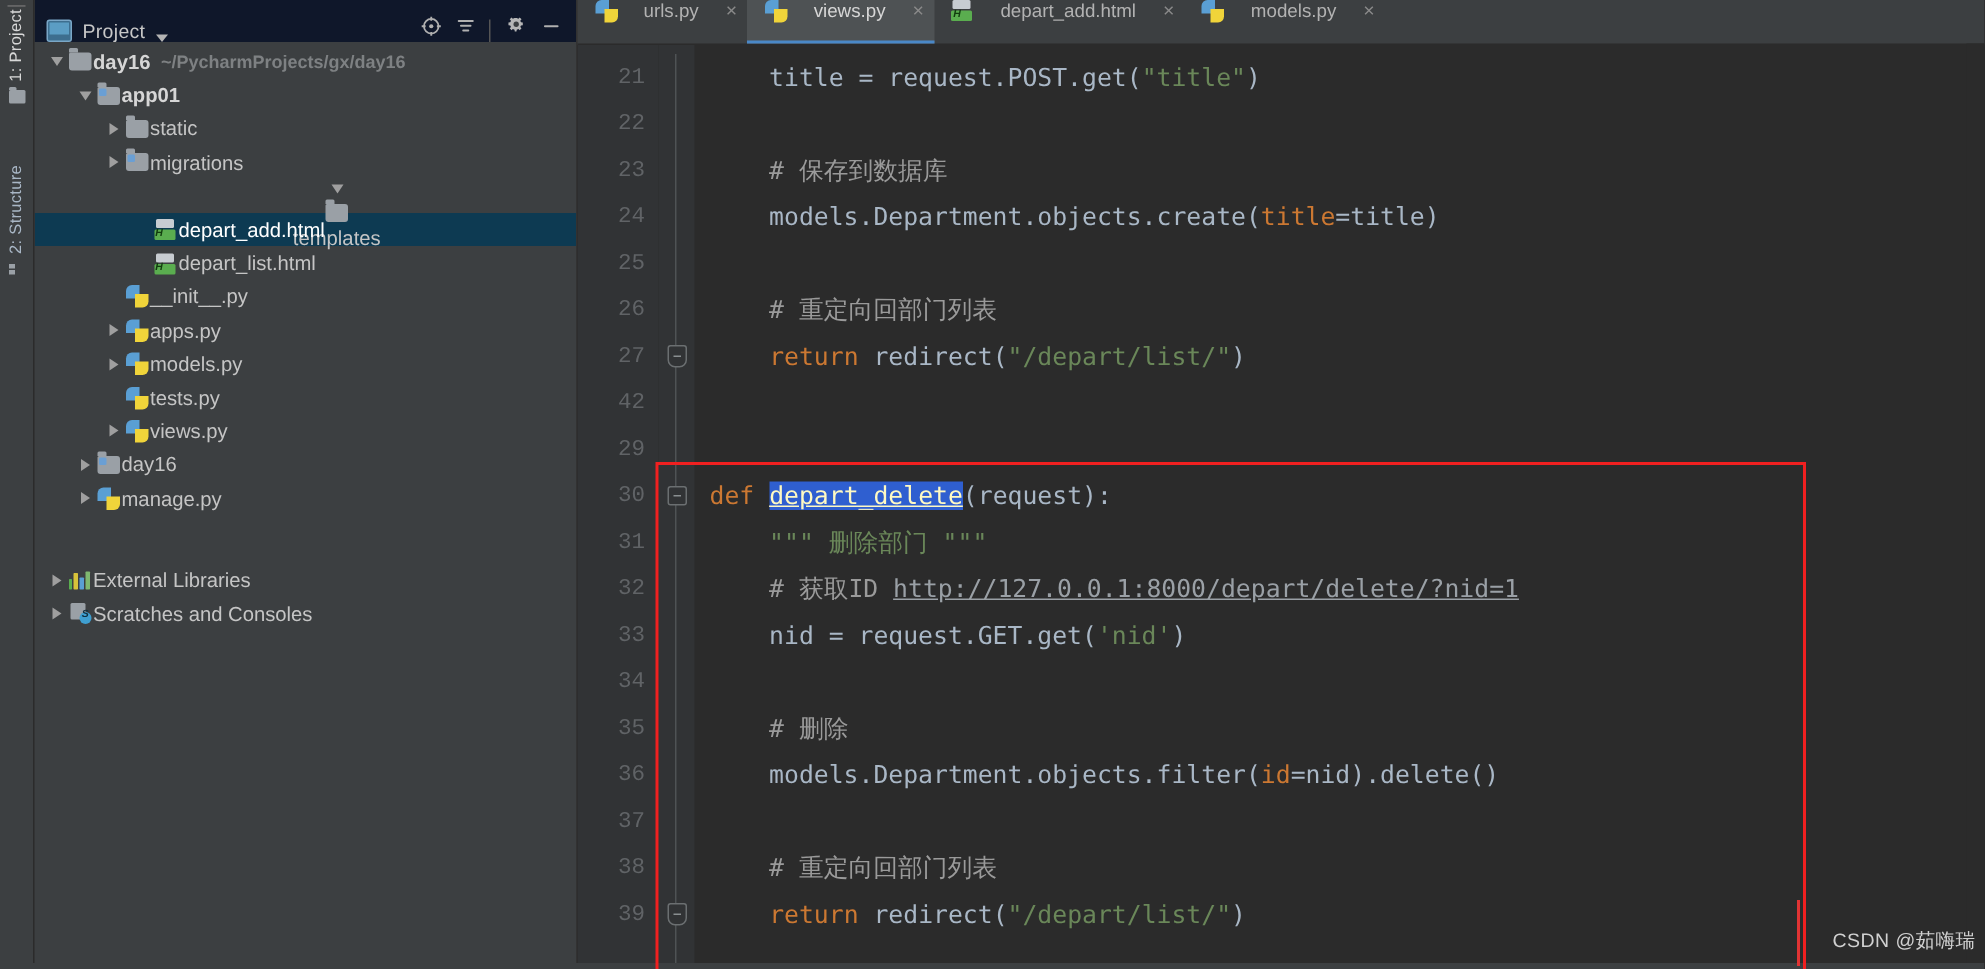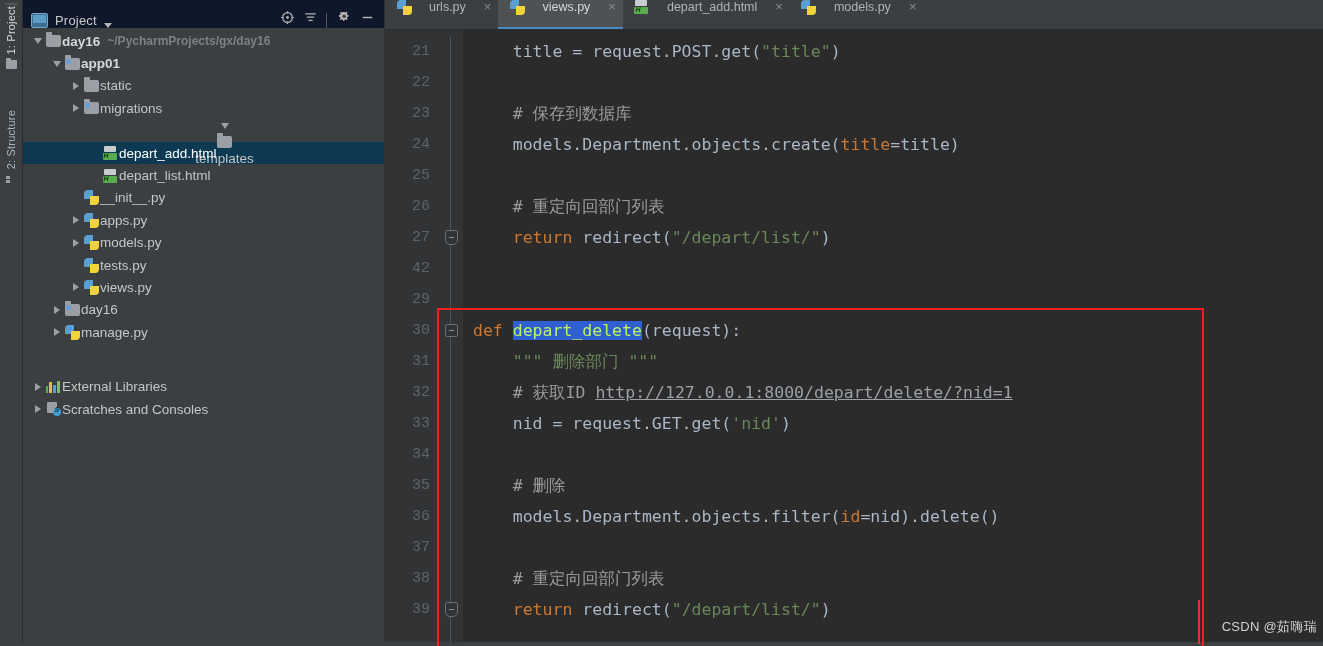--- a/index.html
+++ b/index.html
@@ -306,21 +306,21 @@
     color: #a9b7c6;
     overflow: hidden;
     min-width: 0;
   }
   .cl {
     height: 31px; line-height: 31px;
     white-space: pre;
     padding-left: 10px;
   }
   .k  { color: #cc7832; }
-  .fnsel { background:#2f5fd0; color:#bef264; }
+  .fnsel { background:#2f5fd0; color:#fef9c3;text-decoration:underline; }
   .s  { color: #6a8759; }
   .cmz{ color: #9a9a9a; }
   .par{ color: #a9b7c6; }
   .lnk{ color: #9aa0a6; text-decoration: underline; }
   .id { color: #cc7832; }
 
   
   .annot {
     position: absolute;
     border: 2px solid #f02020;

